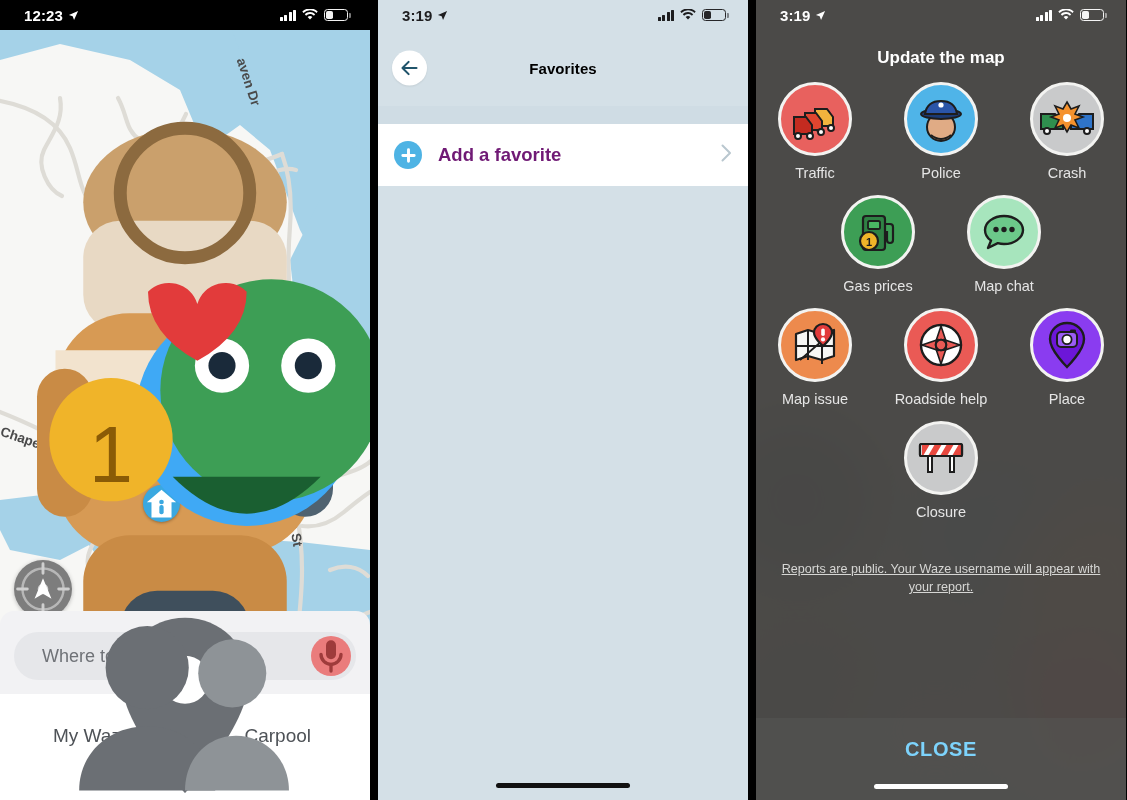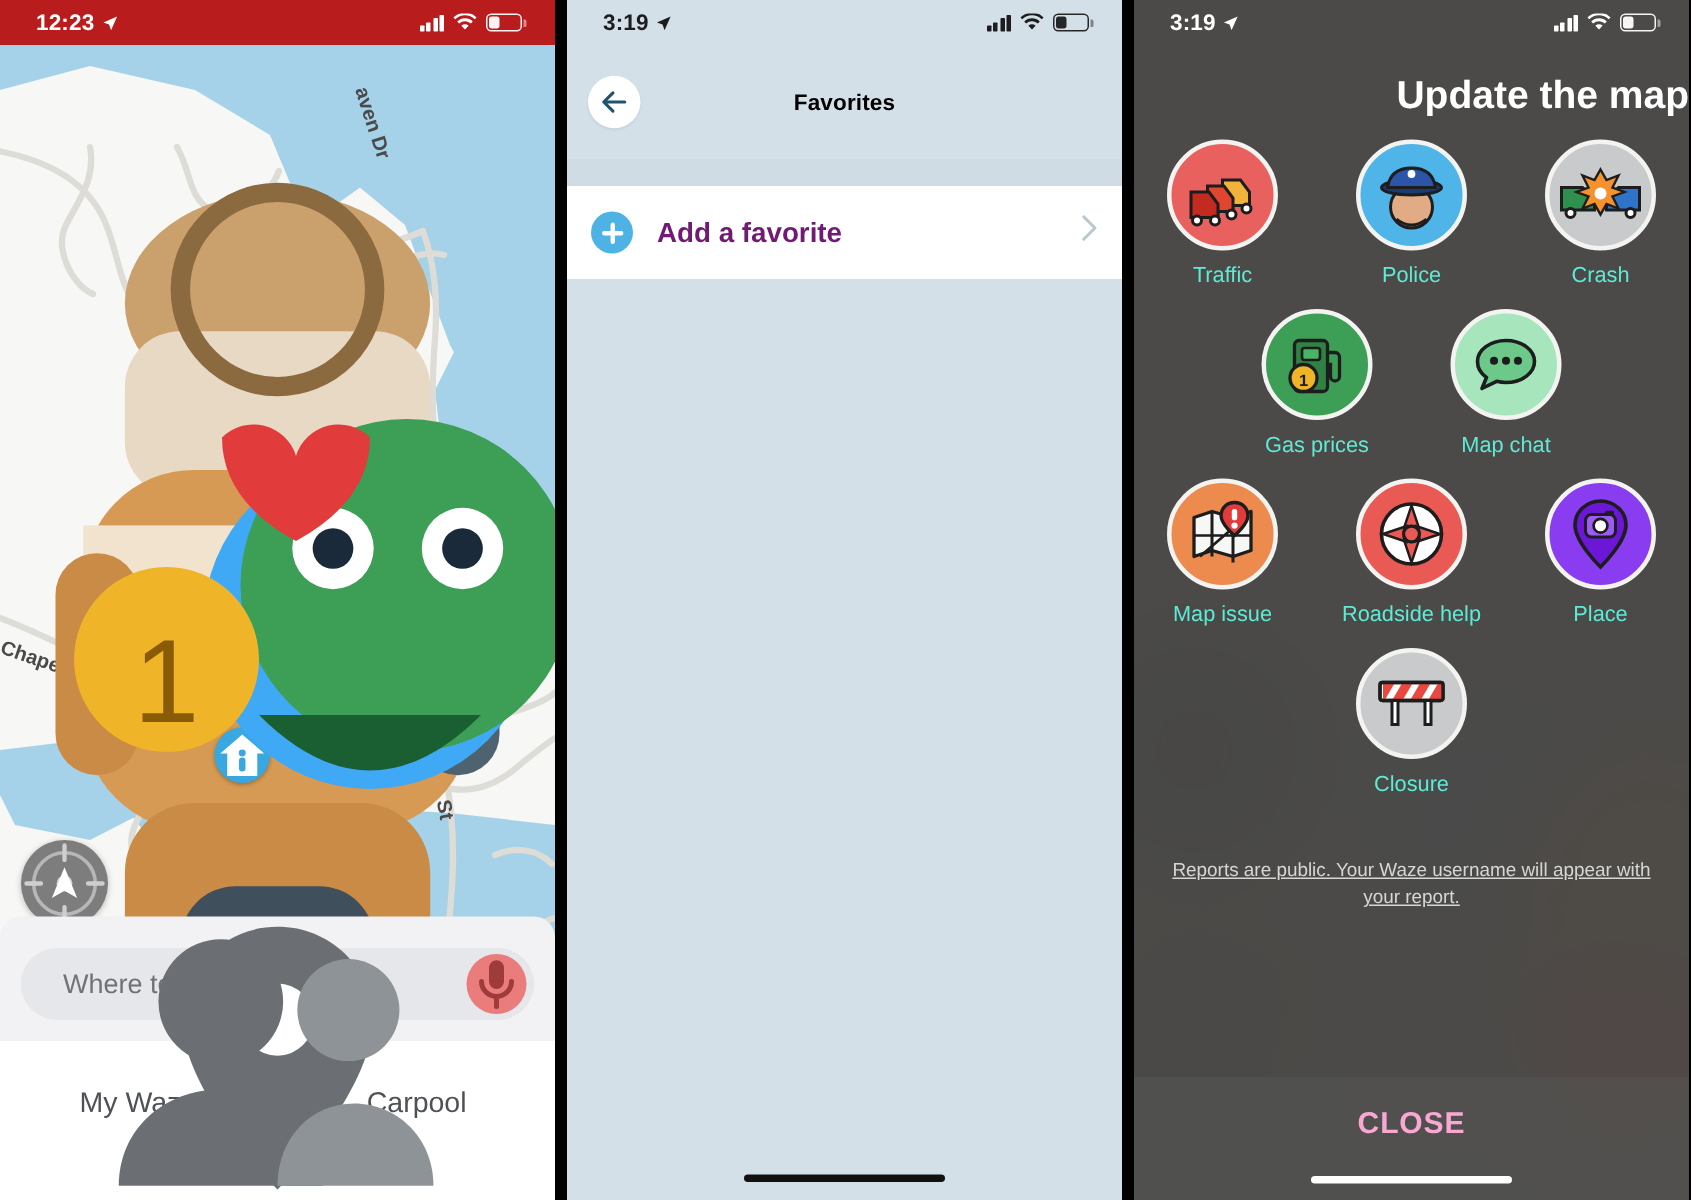--- a/index.html
+++ b/index.html
@@ -19,21 +19,21 @@
   .phone-right { width: 370px; background:#555452; }
 
   
   .statusbar {
     position: relative; height: 30px; width:100%;
     display:flex; align-items:center; justify-content:space-between;
     padding: 0 22px 0 24px;
     font-size: 15px; font-weight: 600; letter-spacing:.1px;
     z-index: 40;
   }
-  .sb-dark { background:#b91c1c; color:#fff; }
+  .sb-dark { background:#000000; color:#fff; }
   .sb-light{ color:#1d1d1f; }
   .sb-onblur { color:#fff; }
   .sb-time { display:flex; align-items:center; gap:5px; }
   .loc-arrow { width:11px; height:11px; display:inline-block; }
   .sb-icons { display:flex; align-items:center; gap:6px; }
 
   
   .cell { display:flex; align-items:flex-end; gap:1.5px; height:11px; }
   .cell i { width:3px; background:currentColor; border-radius:.5px; display:block; }
   .cell i:nth-child(1){ height:4px; } .cell i:nth-child(2){ height:6px; }
@@ -85,31 +85,31 @@
   .fav-chev { margin-left:auto; color:#b9c7cf; font-size:20px; font-weight:400; }
   .fav-body { position:absolute; left:0; right:0; top:186px; bottom:0; background:#d4e0e7; }
   .homebar-mid { position:absolute; left:0; right:0; bottom:0; height:22px; display:flex; align-items:flex-start; justify-content:center; }
   .homebar-mid i { width:134px; height:5px; border-radius:3px; background:#111; margin-top:5px; display:block; }
 
   
   .rp { position:absolute; inset:0; overflow:hidden; }
   .rp-bgblur { position:absolute; inset:0; }
   .rp-scrim { position:absolute; inset:0; background:rgba(74,73,71,.90); }
   .rp-content { position:absolute; inset:0; z-index:5; display:flex; flex-direction:column; }
-  .rp-title { text-align:right; color:#fff; font-size:26px; font-weight:700; margin-top:18px; }
+  .rp-title { text-align:center; color:#fff; font-size:17px; font-weight:700; margin-top:18px; }
   .rp-grid { margin-top:14px; }
   .rp-rowg { display:flex; justify-content:center; gap:24px; margin-bottom:14px; }
   .rp-cell { width:102px; display:flex; flex-direction:column; align-items:center; }
   .rp-circ { width:74px; height:74px; border-radius:50%; border:3px solid #f3f3f1;
              display:flex; align-items:center; justify-content:center; overflow:hidden; }
-  .rp-lbl { margin-top:9px; color:#5eead4; font-size:14.5px; }
+  .rp-lbl { margin-top:9px; color:#e5e5e5; font-size:14.5px; }
   .rp-note { margin-top:26px; text-align:center; color:#d6d6d4; font-size:12.6px; line-height:1.45; padding:0 22px;text-decoration:underline; }
   .rp-close { position:absolute; left:0; right:0; bottom:0; height:82px; background:rgba(86,85,83,.55);
               display:flex; align-items:flex-start; justify-content:center; padding-top:20px; }
-  .rp-close span { color:#f9a8d4; font-size:20px; font-weight:700; letter-spacing:.6px; }
+  .rp-close span { color:#7dd3fc; font-size:20px; font-weight:700; letter-spacing:.6px; }
   .homebar-r { position:absolute; left:0; right:0; bottom:0; height:22px; display:flex; align-items:flex-start; justify-content:center; }
   .homebar-r i { width:134px; height:5px; border-radius:3px; background:#fff; margin-top:6px; display:block; }
 
   .blurblob { position:absolute; border-radius:50%; filter: blur(26px); opacity:.75; }
 </style>
 </head>
 <body>
 
 <div class="stage">
 

